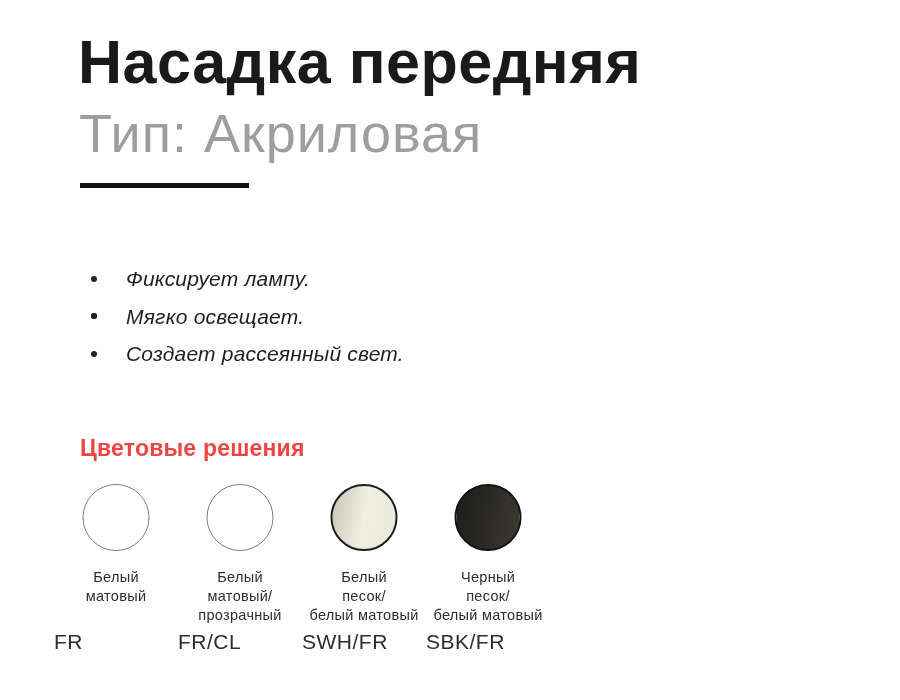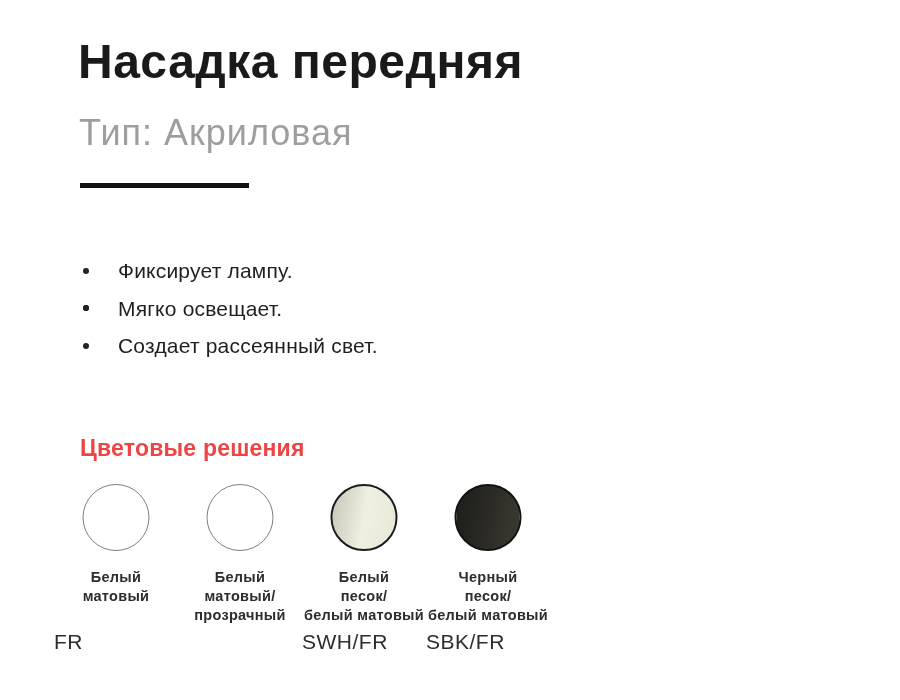--- a/index.html
+++ b/index.html
@@ -6,36 +6,36 @@
   #page {
     position: relative;
     width: 900px; height: 700px;
     background: #ffffff;
     font-family: "Liberation Sans", sans-serif;
     overflow: hidden;
   }
   
   .title {
     position: absolute; left: 78px; top: 27px;
-    font-size: 48px; line-height: 70px; font-weight: 800;
+    font-size: 61px; line-height: 70px; font-weight: 800;
     letter-spacing: 0.5px; color: #1a1a1a; white-space: nowrap;
   }
   .subtitle {
     position: absolute; left: 79px; top: 109px;
-    font-size: 36px; line-height: 48px; font-weight: 400;
+    font-size: 54px; line-height: 48px; font-weight: 400;
     letter-spacing: 1px; color: #9e9e9e; white-space: nowrap;
   }
   .divider {
     position: absolute; left: 80px; top: 183px;
     width: 169px; height: 4.5px; background: #111111;
   }
   
   .features {
     position: absolute; left: 80px; top: 252px; width: 790px;
-    list-style: none; margin: 0; padding: 0;
+    list-style: none; margin: 8px; padding: 0; font-style: italic;
   }
   .feature-item {
     position: relative;
     padding-left: 38px;
     font-size: 21px; line-height: 37.5px;
     color: #1f1f1f; letter-spacing: 0.2px;
     white-space: nowrap;
   }
   .feature-item .dot {
     position: absolute; left: 3px; top: 15.5px;
@@ -60,21 +60,21 @@
     position: absolute; left: 50%; top: 0;
     transform: translateX(-50%);
     width: 67px; height: 67px; border-radius: 50%;
     box-sizing: border-box;
   }
   .swatch-label {
     position: absolute; left: 50%; top: 84px;
     transform: translateX(-50%);
     font-size: 14.5px; line-height: 19px;
     color: #2d2d2d; letter-spacing: 0.3px;
-    text-align: center; white-space: nowrap; font-weight: bold;
+    text-align: center; white-space: nowrap;
   }
   .swatch-code {
     position: absolute; left: 0; top: 147px; width: 100%;
     font-size: 21px; line-height: 21px;
     color: #2d2d2d; letter-spacing: 0.5px;
     text-align: left; white-space: nowrap;
   }
 </style>
 </head>
 <body>
@@ -117,20 +117,21 @@
       <div class="swatch-code">FR</div>
     </div>
 
     <div class="swatch">
       <div class="circle" style="border: 1px solid rgb(125, 125, 125); background: rgb(255, 255, 255);"></div>
       <div class="swatch-label">
         <div>Белый</div>
         <div>матовый/</div>
         <div>прозрачный</div>
       </div>
+      <div class="swatch-code">FR/CL</div>
     </div>
 
     <div class="swatch">
       <div class="circle" style="border: 2px solid rgb(28, 28, 28); background: linear-gradient(100deg, rgb(198, 198, 181) 0%, rgb(239, 239, 226) 50%, rgb(233, 233, 219) 100%);"></div>
       <div class="swatch-label">
         <div>Белый</div>
         <div>песок/</div>
         <div>белый матовый</div>
       </div>
       <div class="swatch-code">SWH/FR</div>

